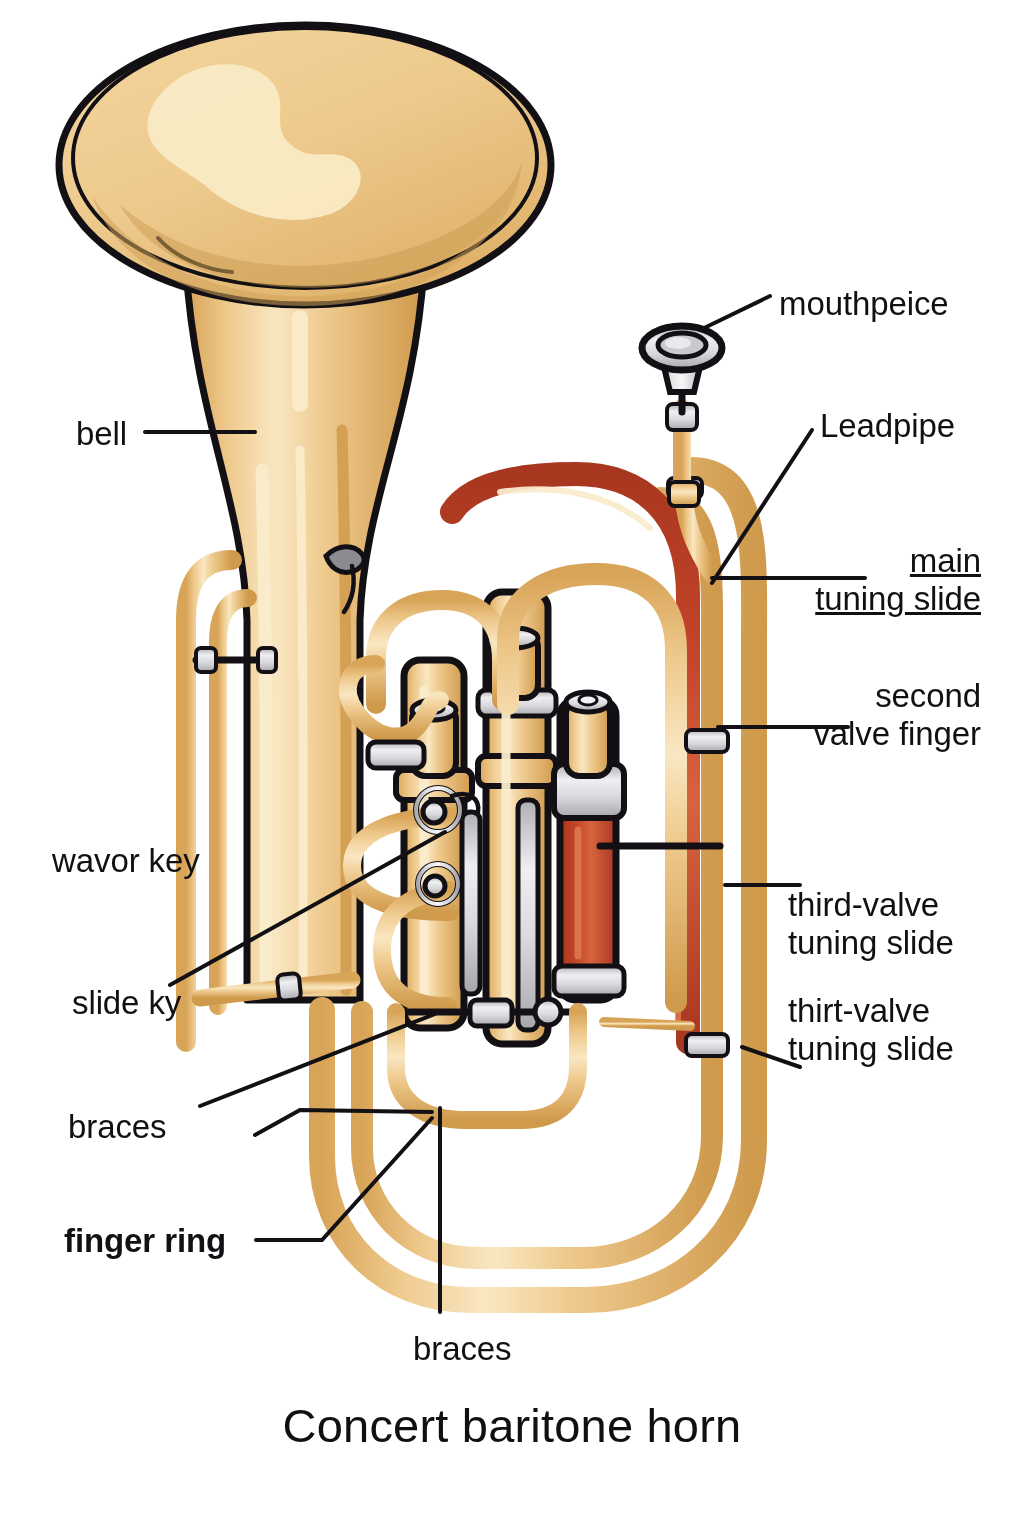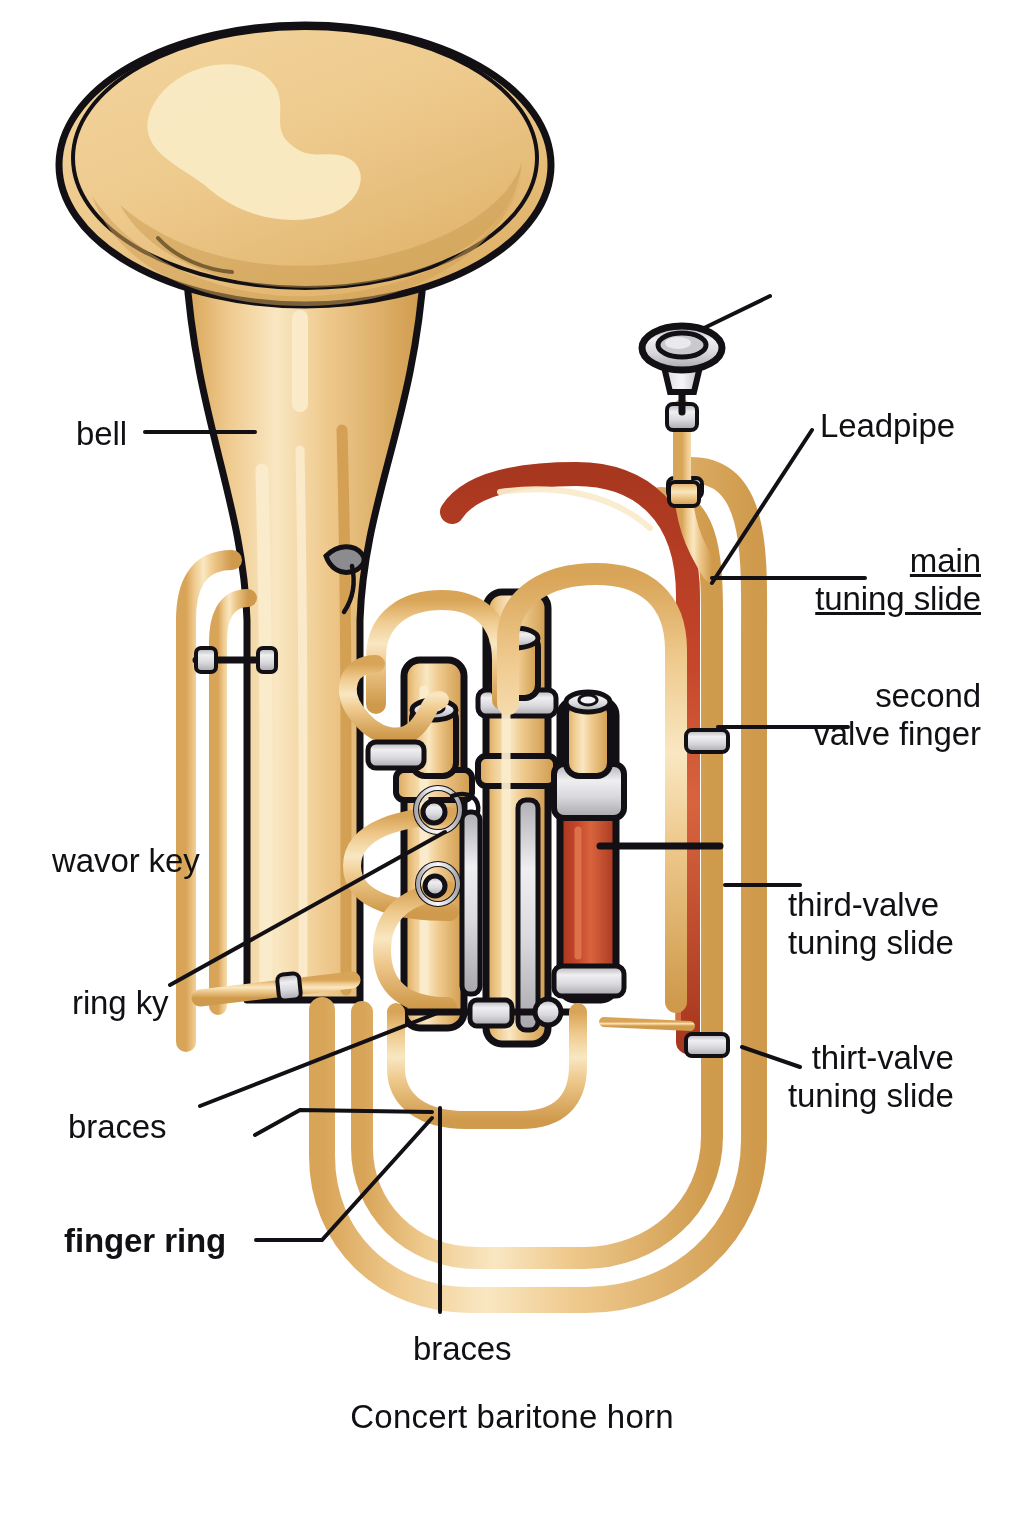--- a/index.html
+++ b/index.html
@@ -4,21 +4,21 @@
 <style>
   html,body{margin:0;padding:0;background:#ffffff;}
   body{width:1024px;height:1536px;overflow:hidden;
        font-family:"Liberation Sans","DejaVu Sans",sans-serif;}
   #stage{position:relative;width:1024px;height:1536px;background:#fff;}
   svg.art{position:absolute;left:0;top:0;width:1024px;height:1536px;}
   .lbl{position:absolute;font-family:"Liberation Sans","DejaVu Sans",sans-serif;
        color:#111014;font-size:33px;line-height:1.16;white-space:pre;letter-spacing:-0.1px;}
   .lbl.r{text-align:right;}
   #title{position:absolute;left:0;right:0;top:1398px;text-align:center;
-         font-size:33px;color:#101014;letter-spacing:0.2px;}
+         font-size:47px;color:#101014;letter-spacing:0.2px;}
 </style>
 </head>
 <body>
 
 <div id="stage">
 
   <svg class="art" viewBox="0 0 1024 1536">
     <defs>
       <linearGradient id="gBrassV" x1="0" y1="0" x2="1" y2="0">
         <stop offset="0%" stop-color="#D8A457"></stop>
@@ -274,39 +274,40 @@
       <polyline points="170,985 445,832"></polyline>
       <polyline points="800,885 725,885"></polyline>
       <polyline points="200,1106 440,1012"></polyline>
       <polyline points="800,1067 742,1047"></polyline>
       <polyline points="255,1135 300,1110 432,1112"></polyline>
       <polyline points="256,1240 322,1240 432,1118"></polyline>
       <polyline points="440,1312 440,1108"></polyline>
     </g>
   </svg>
 
+  <div class="lbl" style="left:779px;top:285px;">mouthpeice</div>
 
   <div class="lbl" style="left:76px;top:415px;">bell</div>
 
   <div class="lbl" style="left:820px;top:407px;">Leadpipe</div>
 
   <div class="lbl r" style="left:581px;top:542px;width:400px;text-decoration:underline;">main
 tuning slide</div>
 
   <div class="lbl r" style="left:581px;top:677px;width:400px;">second
 valve finger</div>
 
   <div class="lbl" style="left:52px;top:842px;">wavor key</div>
 
   <div class="lbl" style="left:788px;top:862px;margin-top:24px;">third-valve
 tuning slide</div>
 
-  <div class="lbl" style="left:72px;top:984px;">ring ky</div>
-
-  <div class="lbl" style="left:788px;top:1039px;text-align:right;">thirt-valve
+  <div class="lbl" style="left:72px;top:984px;">slide ky</div>
+
+  <div class="lbl" style="left:788px;top:992px;">thirt-valve
 tuning slide</div>
 
   <div class="lbl" style="left:68px;top:1108px;">braces</div>
 
   <div class="lbl" style="left:64px;top:1222px;font-weight:bold;">finger ring</div>
 
   <div class="lbl" style="left:413px;top:1330px;">braces</div>
 
   <div id="title">Concert baritone horn</div>
 

